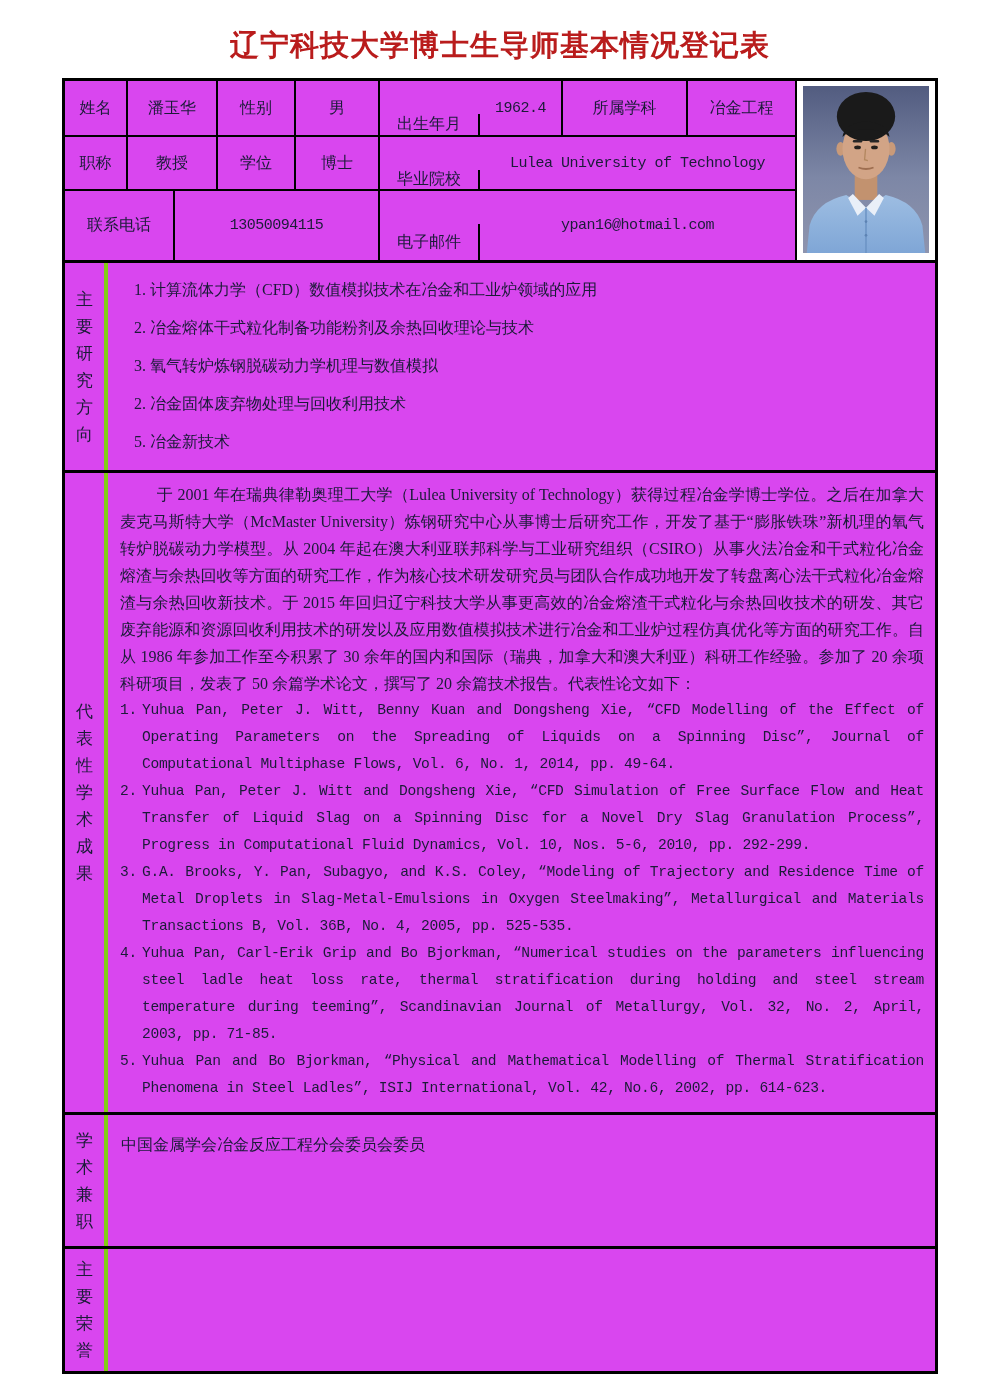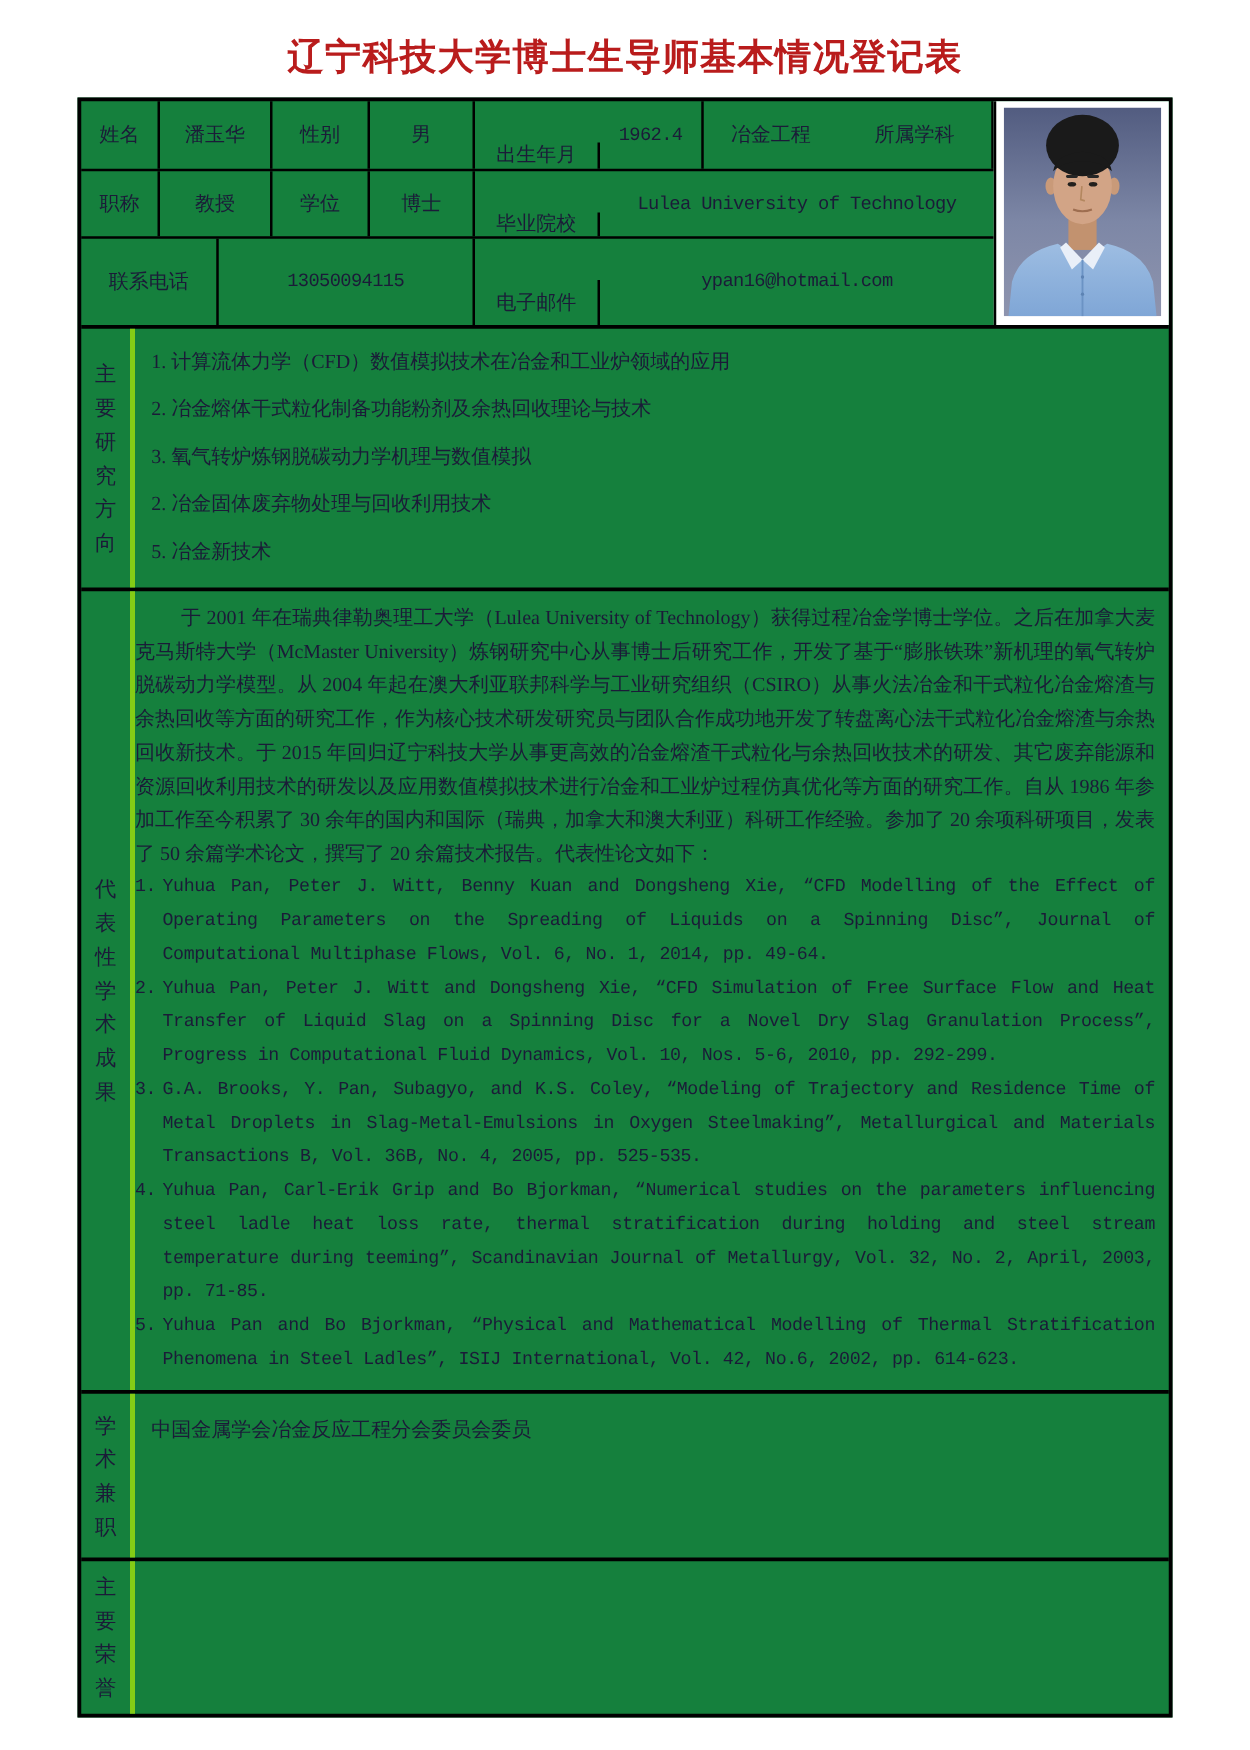--- a/index.html
+++ b/index.html
@@ -9,21 +9,21 @@
     color:#1b1b38;
   }
   .page-title{
     position:absolute;left:0;top:26px;width:1000px;text-align:center;
     font-family:"Liberation Sans","DejaVu Sans",sans-serif;
     font-size:29px;font-weight:700;color:#b91c1c;letter-spacing:1px;
   }
   .form-table{
     position:absolute;left:62px;top:78px;width:876px;height:1296px;
     border:3px solid #000;box-sizing:border-box;
-    display:flex;flex-direction:column;background:#15803d;
+    display:flex;flex-direction:column;background:#d946ef;
   }
   .form-table *{box-sizing:border-box;}
   
   .sec-header{height:182px;border-bottom:3px solid #000;display:flex;}
   .hdr-left{width:730px;display:flex;flex-direction:column;}
   .hdr-row{display:flex;}
   .hdr-row1{height:56px;border-bottom:2px solid #000;}
   .hdr-row2{height:54px;border-bottom:2px solid #000;}
   .hdr-row3{flex:1;}
   .cell{
@@ -44,24 +44,24 @@
   .sec{display:flex;border-bottom:3px solid #000;}
   .vlabel{
     width:43px;border-right:4px solid #84cc16;
     display:flex;align-items:center;justify-content:center;
   }
   .vlabel span{
     display:block;width:19px;font-size:17px;line-height:27px;
     text-align:center;word-break:break-all;color:#1b1b38;
   }
   .sec-research{height:210px;}
-  .research-content{flex:1;padding:13px 14px 0 13px;overflow:hidden;}
+  .research-content{flex:1;padding:13px 14px 0 13px;overflow:hidden;margin-left:13px;}
   .research-item{font-size:16px;line-height:27px;margin-bottom:11px;}
   .sec-achieve{height:642px;}
-  .achieve-content{flex:1;padding:8px 11px 4px 0;overflow:hidden;}
+  .achieve-content{flex:1;padding:8px 11px 4px 12px;overflow:hidden;}
   .bio{
     font-size:16px;line-height:27px;text-align:justify;text-indent:2.3em;
     margin:0 0 0 0;
   }
   .pub{display:flex;font-family:"Liberation Mono","DejaVu Sans Mono",monospace;
        font-size:14.6px;line-height:27px;letter-spacing:-0.3px;}
   .pub-num{width:22px;flex:none;}
   .pub-text{flex:1;text-align:justify;}
   .sec-positions{height:134px;}
   .positions-content{flex:1;padding:17px 14px 0 13px;font-size:16px;line-height:26px;}
@@ -77,22 +77,22 @@
 
   <div class="sec-header">
     <div class="hdr-left">
       <div class="hdr-row hdr-row1">
         <div class="cell w63">姓名</div>
         <div class="cell w90">潘玉华</div>
         <div class="cell w78">性别</div>
         <div class="cell w84">男</div>
         <div class="cell w100">出生年月</div>
         <div class="cell w83 mono">1962.4</div>
+        <div class="cell w125">所属学科</div>
         <div class="cell flexcell last">冶金工程</div>
-        <div class="cell w125">所属学科</div>
       </div>
       <div class="hdr-row hdr-row2">
         <div class="cell w63">职称</div>
         <div class="cell w90">教授</div>
         <div class="cell w78">学位</div>
         <div class="cell w84">博士</div>
         <div class="cell w100">毕业院校</div>
         <div class="cell flexcell last mono">Lulea University of Technology</div>
       </div>
       <div class="hdr-row hdr-row3">

